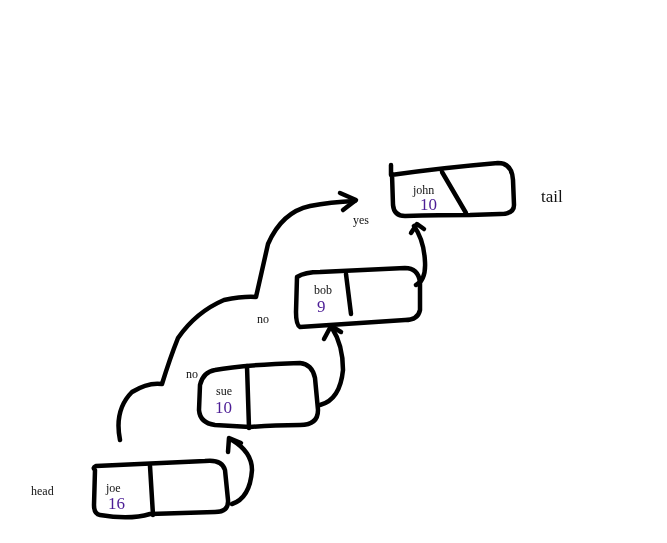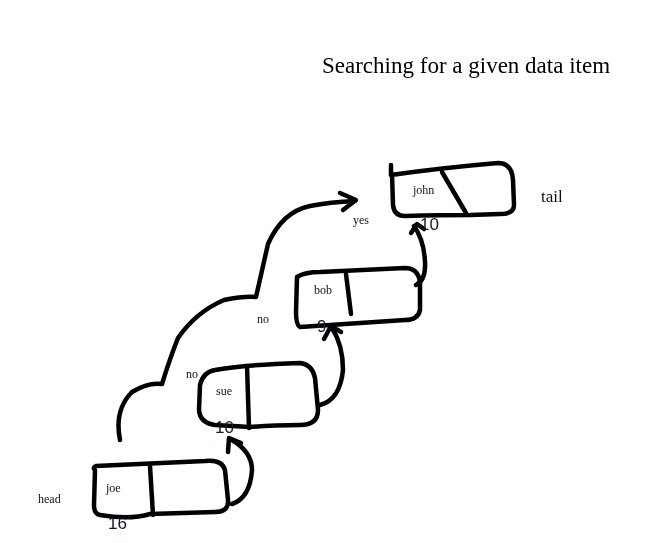--- a/index.html
+++ b/index.html
@@ -4,21 +4,21 @@
 <style>
   html, body { margin: 0; padding: 0; background: #ffffff; }
   #canvas { position: relative; width: 667px; height: 543px; overflow: hidden; background: #ffffff; }
   svg { position: absolute; left: 0; top: 0; }
   .stroke { fill: none; stroke: #000; stroke-width: 4.5; stroke-linecap: round; stroke-linejoin: round; }
   .title { position: absolute; left: 322px; top: 53px; font-family: "Liberation Serif", serif; font-size: 23px; color: #000; white-space: nowrap; }
   .note { position: absolute; left: 82px; top: 232px; width: 150px; font-family: "DejaVu Sans", sans-serif; font-size: 11.5px; line-height: 15px; color: #111; }
   .label { position: absolute; font-family: Liberation Serif, serif; font-size: 12px; color: #111; white-space: nowrap; }
   .serif-label { position: absolute; font-family: "Liberation Serif", serif; font-size: 17px; color: #111; white-space: nowrap; }
   .node-name { position: absolute; font-family: Liberation Serif, serif; font-size: 12px; color: #111; }
-  .node-val { position: absolute; font-family: Liberation Sans, sans-serif; font-size: 17px; color: #0f172a; margin-top: 20px; }
+  .node-val { position: absolute; font-family: Liberation Serif, serif; font-size: 17px; color: #4c1d95; }
 </style>
 </head>
 <body>
 
 <div id="canvas">
 
   <svg width="667" height="543" viewBox="0 0 667 543">
 
     <g>
       <path class="stroke" d="M95,470 Q92,468 96,466 L205,461 Q222,459 225,470 L228,500 Q229,512 215,512 L150,514 Q130,520 100,515 Q94,514 94,505 Z"></path>
@@ -52,23 +52,22 @@
       <path class="stroke" d="M416,285 Q426,280 425,262 Q424,240 414,226"></path>
       <path class="stroke" d="M411,233 L417,224 L424,229"></path>
     </g>
 
     <g>
       <path class="stroke" d="M120,440 Q114,410 132,392 Q148,382 162,384 Q170,358 178,338 Q196,312 224,300 Q244,296 256,297 Q262,270 268,244 Q282,212 310,206 Q330,202 355,201"></path>
       <path class="stroke" d="M340,193 L356,200 L343,210"></path>
     </g>
   </svg>
 
-  <div class="title">Searching for a given data item</div>
 
-  <div class="label" style="left:38px; top:484px;margin-top:8px;">head</div>
+  <div class="label" style="left:31px; top:484px;">head</div>
   <div class="serif-label" style="left:541px; top:187px;">tail</div>
   <div class="label" style="left:186px; top:367px;">no</div>
   <div class="label" style="left:257px; top:312px;">no</div>
   <div class="label" style="left:353px; top:213px;">yes</div>
 
   <div class="node-name" style="left:106px; top:481px;text-align:center;">joe</div>
   <div class="node-val" style="left:108px; top:494px;">16</div>
 
   <div class="node-name" style="left:216px; top:384px;">sue</div>
   <div class="node-val" style="left:215px; top:398px;">10</div>

